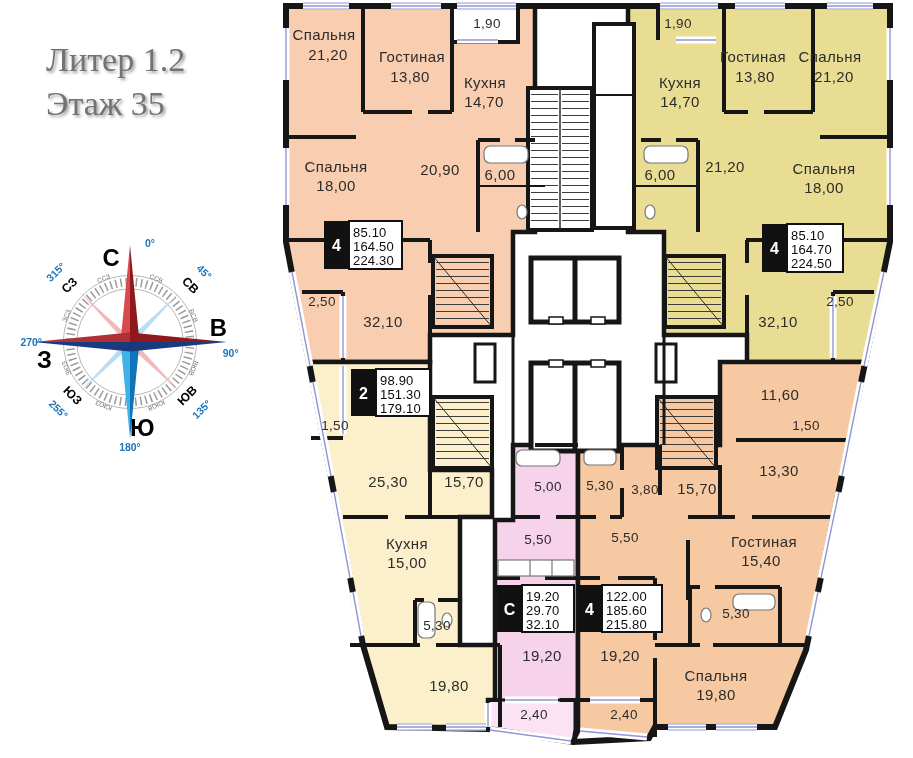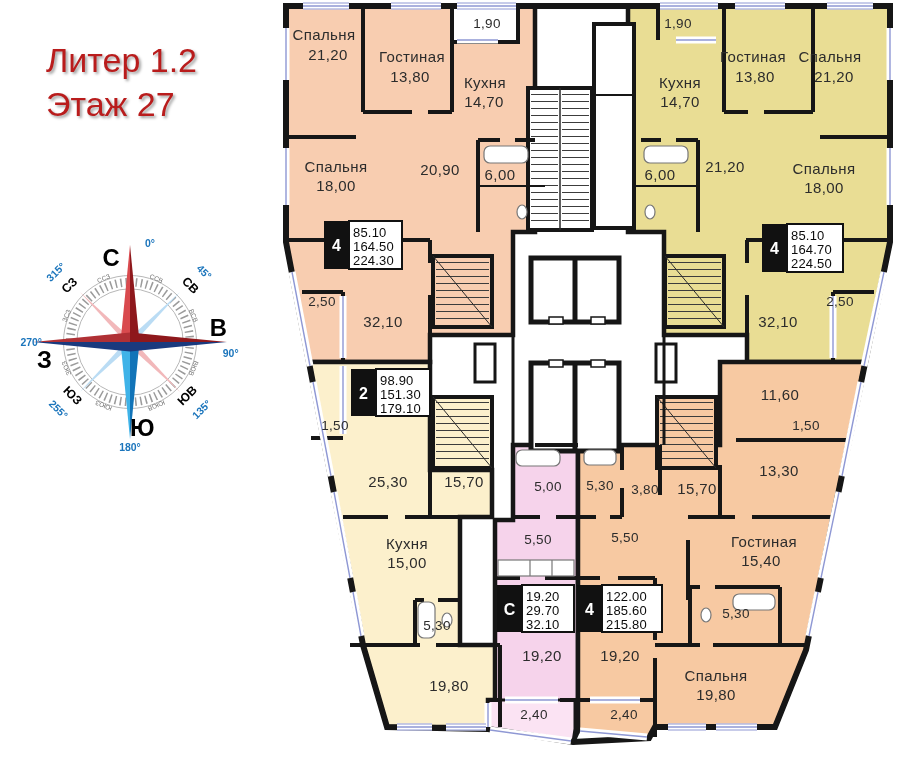--- a/index.html
+++ b/index.html
@@ -1,38 +1,38 @@
 <!DOCTYPE html>
 <html><head>
 <meta charset="utf-8">
 <style>
   html,body{margin:0;padding:0;background:#fff;}
   .canvas{position:relative;width:913px;height:758px;background:#ffffff;overflow:hidden;
           font-family:"Liberation Sans",sans-serif;}
-  .title{position:absolute;left:46px;top:38px;font-size:34px;line-height:1.3;color:#b91c1c;
-         text-shadow:2px 2px 3px rgba(0,0,0,.38);white-space:nowrap;}
+  .title{position:absolute;left:46px;top:38px;font-size:34px;line-height:1.3;color:#737373;
+         text-shadow:2px 2px 3px rgba(0,0,0,.38);white-space:nowrap;font-family:Liberation Serif, serif;}
   .compass{position:absolute;left:16px;top:228px;width:228px;height:228px;}
   svg text{font-family:"Liberation Sans",sans-serif;}
   .rl{font-size:15px;fill:#2c2c2c;text-anchor:middle;letter-spacing:.4px;}
   .rs{font-size:13.5px;fill:#2c2c2c;text-anchor:middle;letter-spacing:.3px;}
   .st{font-size:13px;fill:#0b0b0b;text-anchor:start;letter-spacing:.2px;}
   .bg{font-size:16px;font-weight:bold;fill:#fff;text-anchor:middle;}
   .card{font-size:25px;font-weight:bold;fill:#000;text-anchor:middle;}
   .icard{font-size:13px;font-weight:bold;fill:#000;text-anchor:middle;}
   .deg{font-size:11px;font-weight:bold;fill:#1b75bc;text-anchor:middle;}
   .ring{font-size:7px;fill:#777;text-anchor:middle;}
 </style>
 </head>
 <body>
 
 <div class="canvas">
 
   <div class="title">
     <div>Литер 1.2</div>
-    <div>Этаж 27</div>
+    <div>Этаж 35</div>
   </div>
 
   <svg class="compass" viewBox="0 0 240 240">
     <g>
       <circle cx="120" cy="120" r="70" fill="none" stroke="#b3b3b3" stroke-width="1"></circle>
       <circle cx="120" cy="120" r="56" fill="none" stroke="#b3b3b3" stroke-width="1"></circle>
       <circle cx="120" cy="120" r="63" fill="none" stroke="#9b9b9b" stroke-width="9" stroke-dasharray="1.6 3.8"></circle>
     </g>
     <g>
       <polygon points="173,67 117.5,117.5 122.5,122.5" fill="#badcf4"></polygon>

